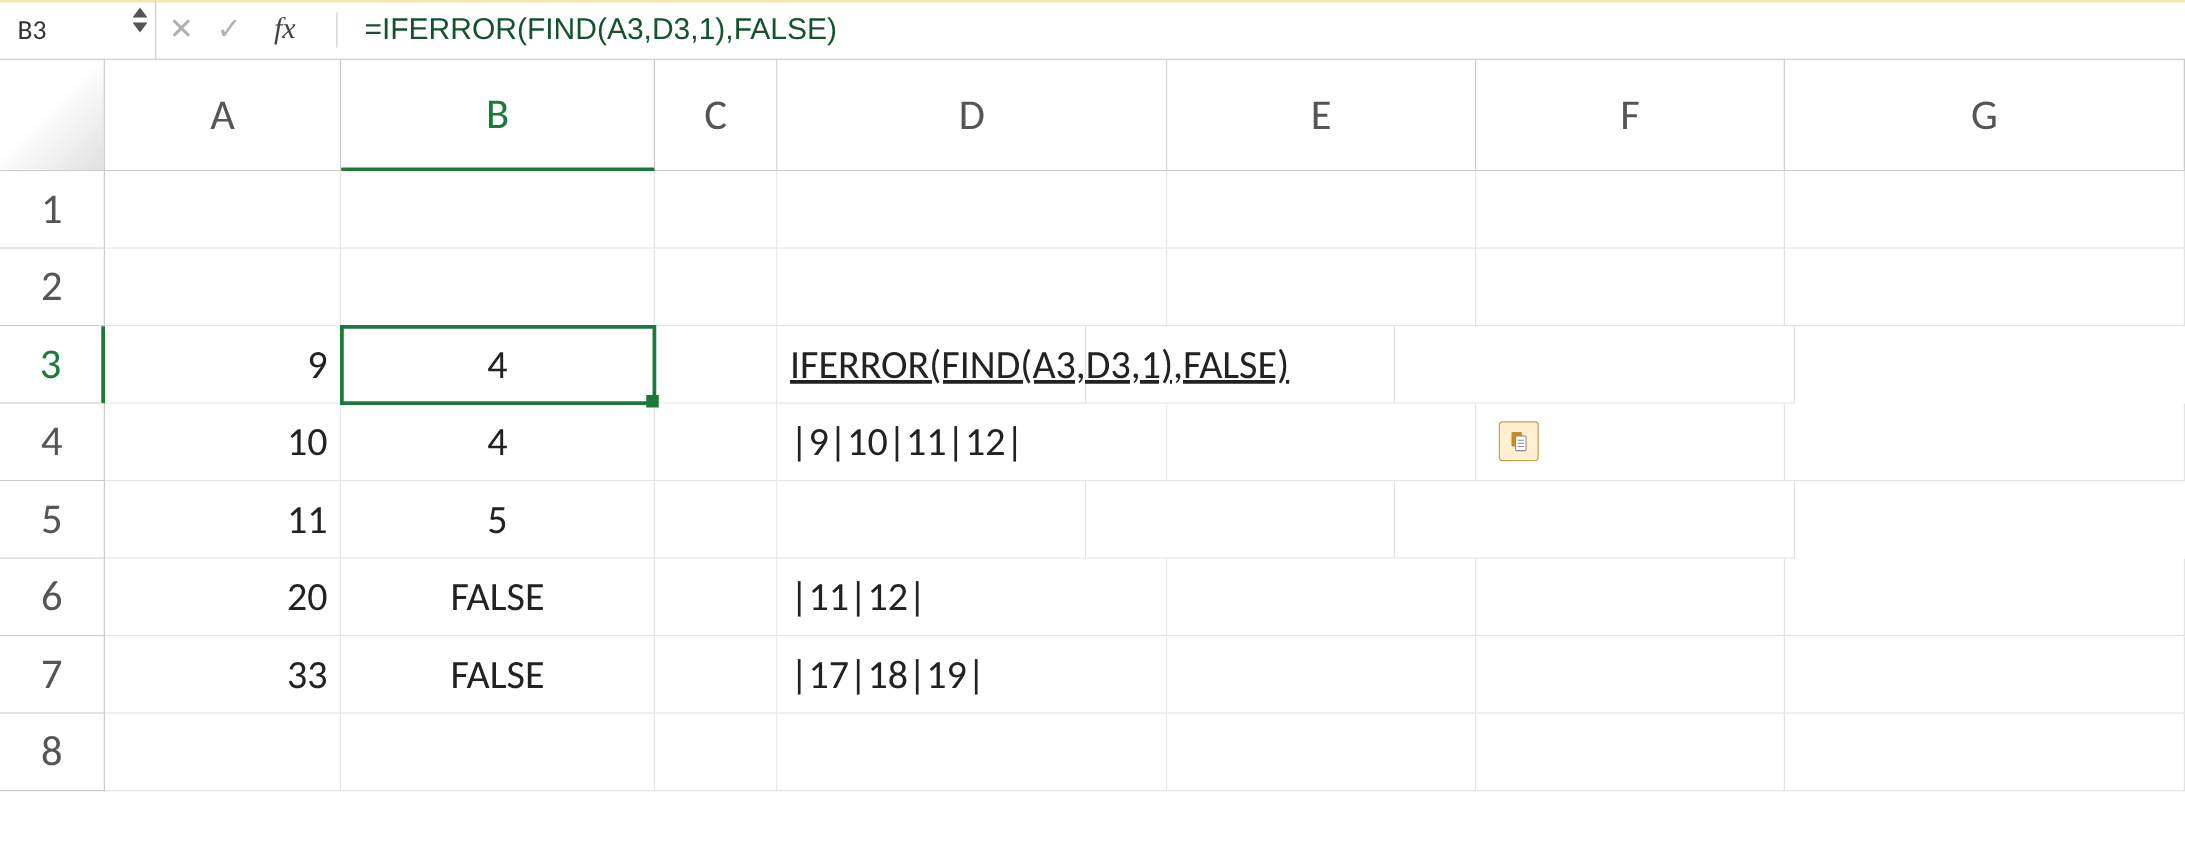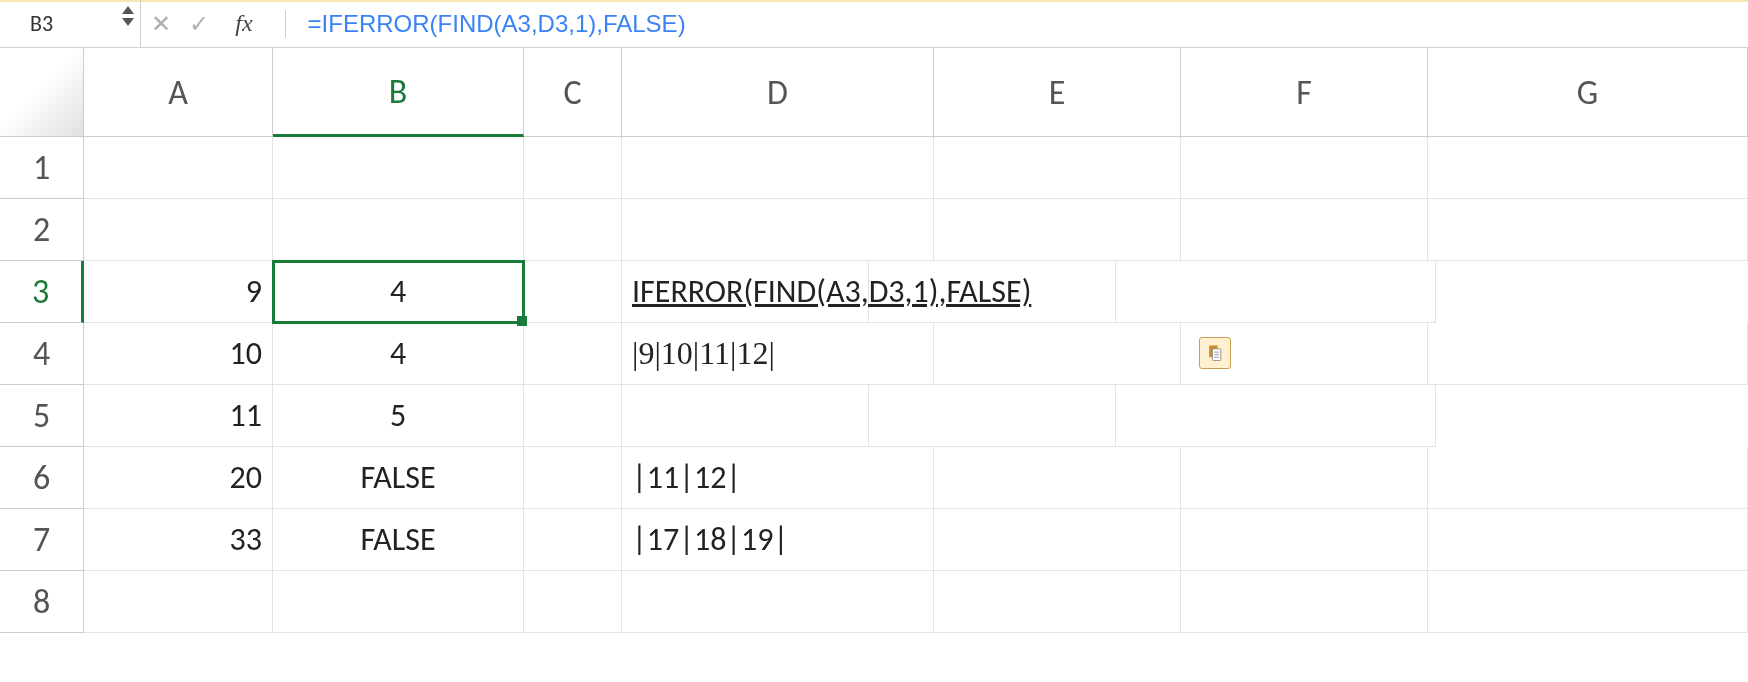--- a/index.html
+++ b/index.html
@@ -7,21 +7,20 @@
   body { width: 1748px; height: 682px; overflow: hidden; position: relative; }
 
   
   .formula-bar {
     height: 48px;
     border-bottom: 1px solid #d0d0d0;
     display: flex;
     align-items: center;
     background: #fff;
     position: relative;
-    padding-left: 16px;
   }
   .formula-bar::before {
     content: "";
     position: absolute;
     top: 0; left: 0; right: 0;
     height: 2px;
     background: #f5e6b3;
   }
   .name-box {
     width: 125px;
@@ -78,21 +77,21 @@
     background: #d0d0d0;
     margin: 0 6px;
   }
   .formula-input {
     flex: 1;
     height: 100%;
     border: none;
     outline: none;
     font-size: 24px;
     padding-left: 6px;
-    color: #3b82f6;
+    color: #14532d;
     background: transparent;
   }
 
   
   .grid-wrap {
     position: relative;
     height: calc(100% - 48px);
     overflow: hidden;
   }
 
@@ -263,21 +262,21 @@
         <div class="cell align-center selected" style="width: 251px; height: 62px;">4<div class="fill-handle"></div></div>
         <div class="cell align-left" style="width: 98px; height: 62px;"></div>
         <div class="cell align-left overflow" style="width: 247px; height: 62px;">IFERROR(FIND(A3,D3,1),FALSE)</div>
         <div class="cell align-left" style="width: 247px; height: 62px;"></div>
         <div class="cell align-left" style="width: 320px; height: 62px;"></div>
       </div>
       <div class="cell-row">
         <div class="cell align-right" style="width: 189px; height: 62px;">10</div>
         <div class="cell align-center" style="width: 251px; height: 62px;">4</div>
         <div class="cell align-left" style="width: 98px; height: 62px;"></div>
-        <div class="cell align-left" style="width: 312px; height: 62px; font-family: Liberation Serif, serif;">|9|10|11|12|</div>
+        <div class="cell align-left" style="width: 312px; height: 62px;">|9|10|11|12|</div>
         <div class="cell align-left" style="width: 247px; height: 62px;"></div>
         <div class="cell align-left" style="width: 247px; height: 62px; position: relative;">
           <div class="paste-opt" style="left: 18px; top: 14px;">
             <svg viewBox="0 0 24 24">
               <rect x="5" y="3" width="10" height="14" rx="1" fill="#c88b2a"></rect>
               <rect x="9" y="7" width="10" height="14" rx="1" fill="#fff" stroke="#888"></rect>
               <line x1="11" y1="11" x2="17" y2="11" stroke="#888"></line>
               <line x1="11" y1="14" x2="17" y2="14" stroke="#888"></line>
               <line x1="11" y1="17" x2="17" y2="17" stroke="#888"></line>
             </svg>

